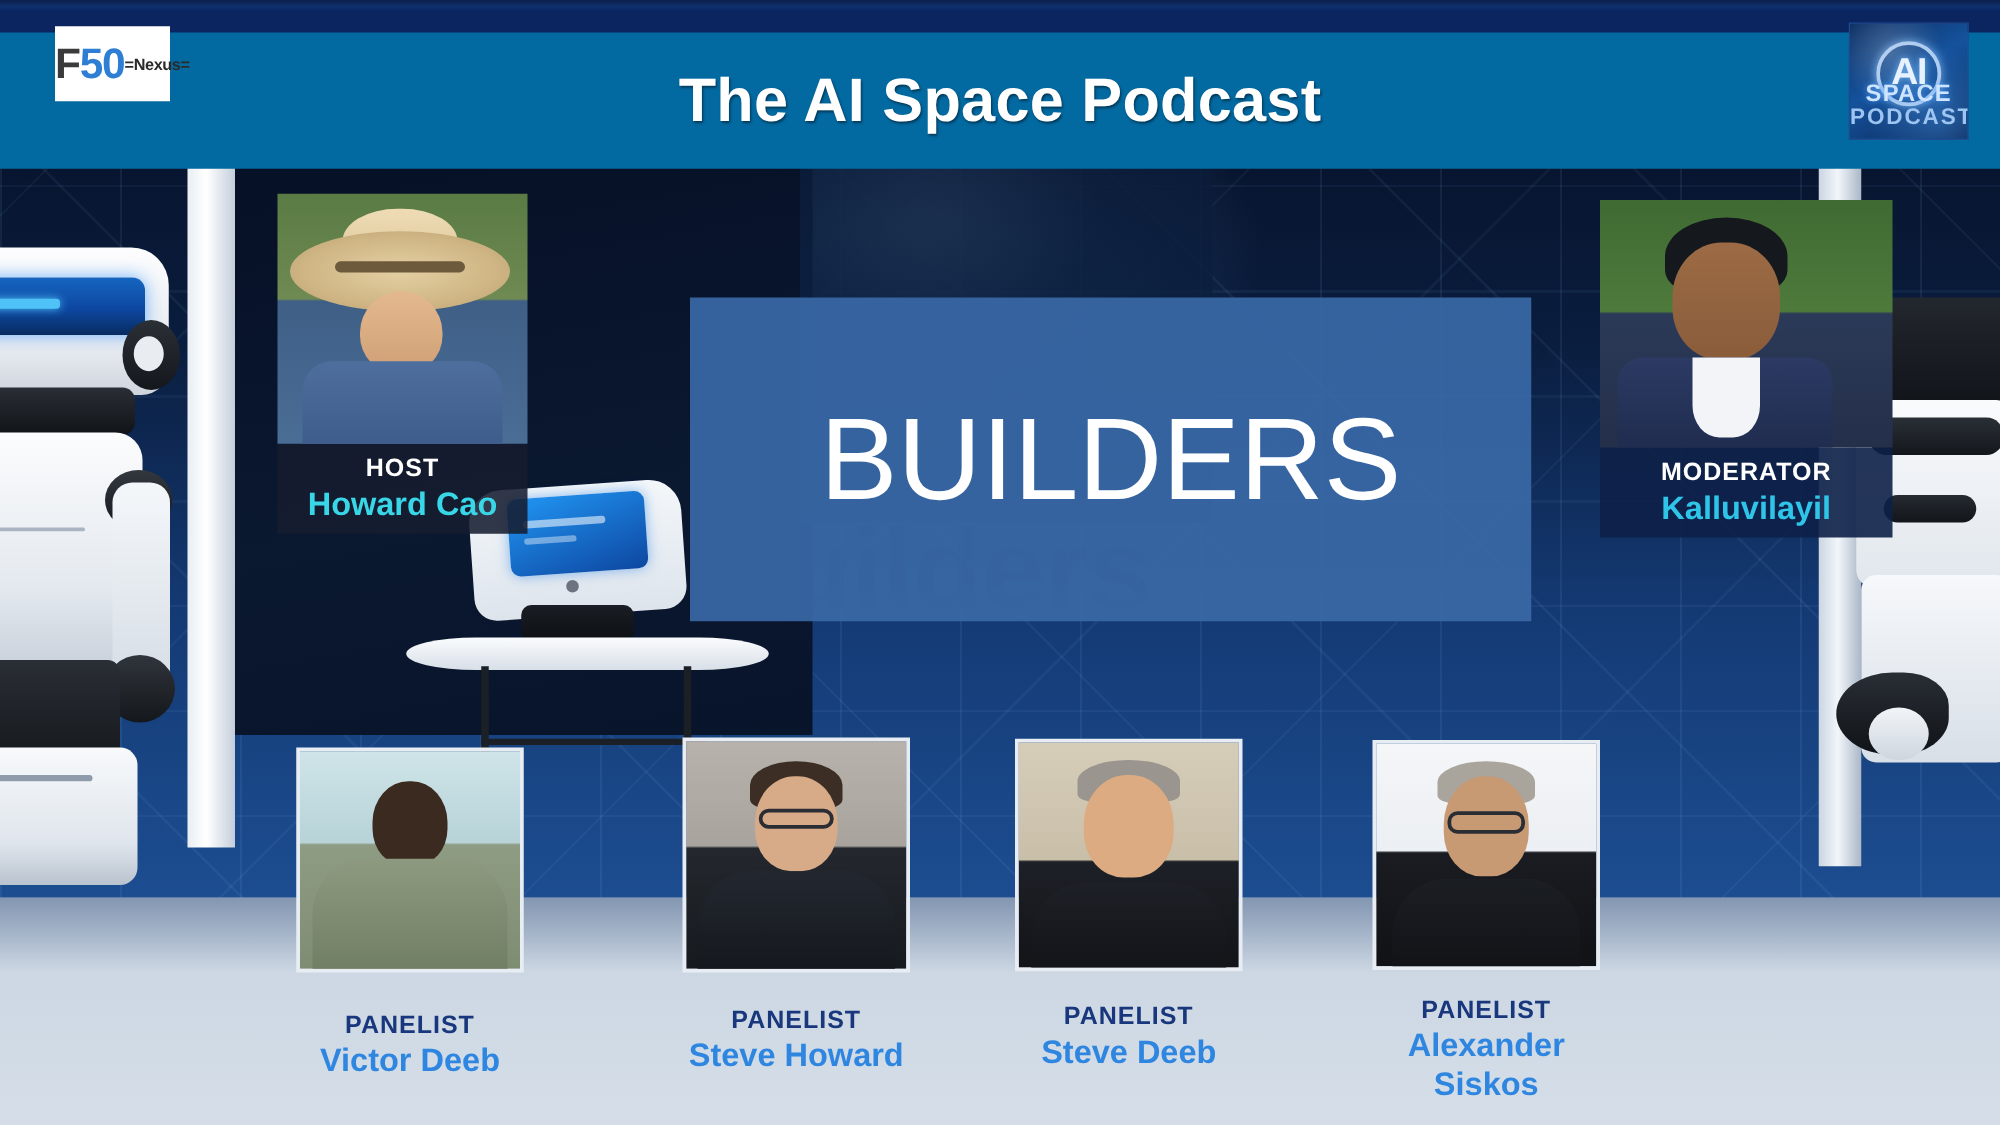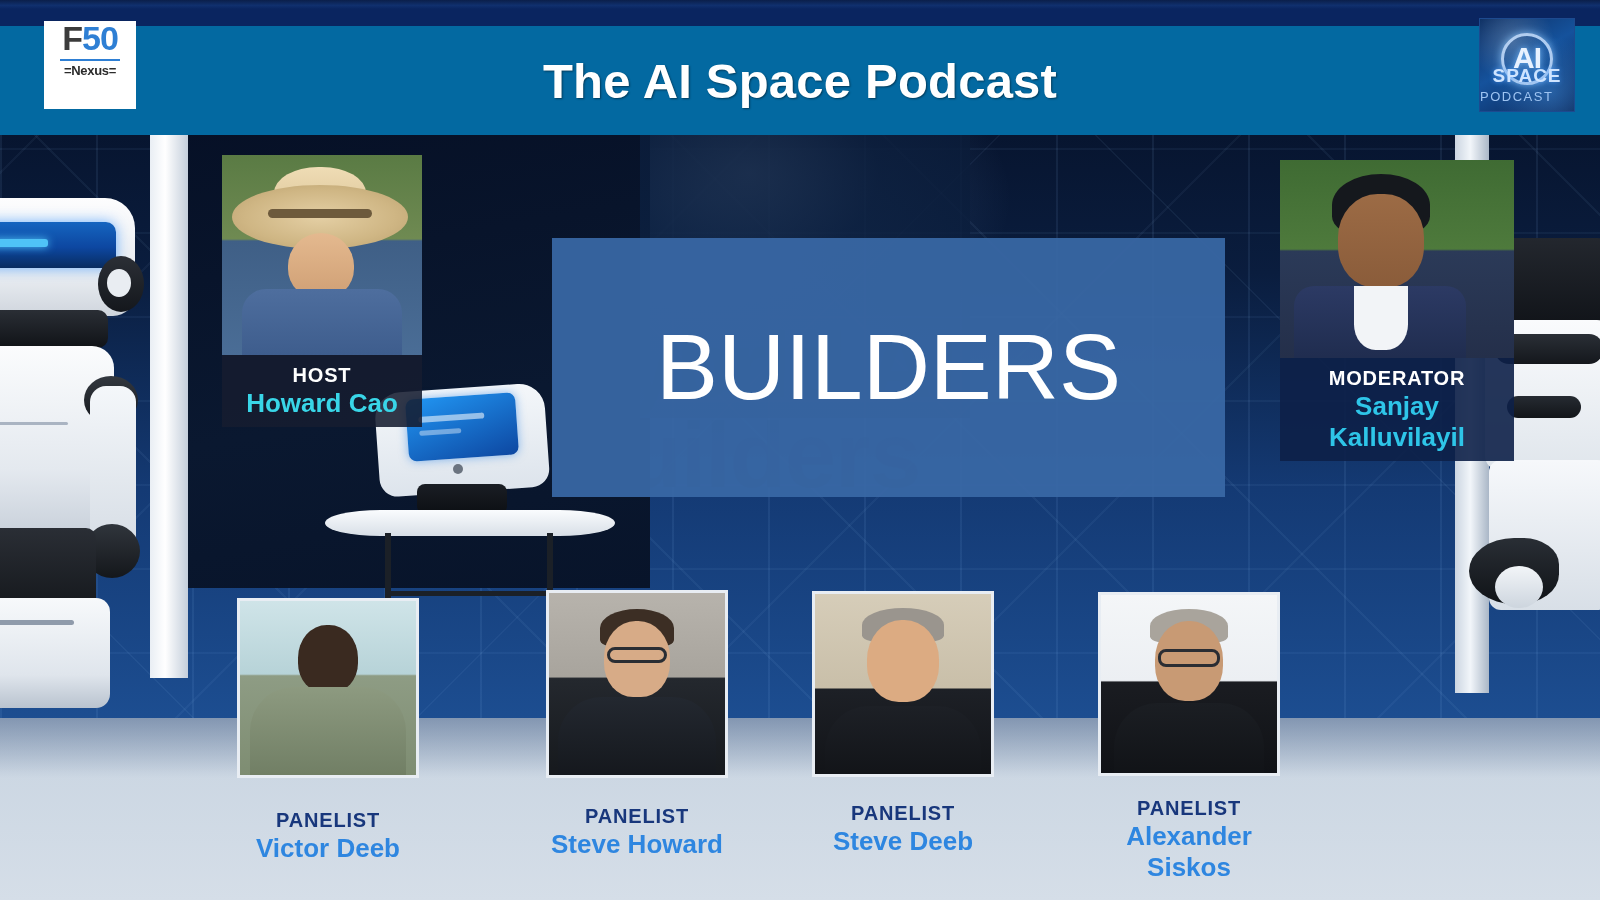--- a/index.html
+++ b/index.html
@@ -27,23 +27,23 @@
     display:flex; align-items:center; justify-content:center;
   }
   .header-title {
     color:#ffffff; font-size:49px; font-weight:bold;
     letter-spacing:0.2px; text-shadow:1px 1px 2px rgba(0,0,0,.45);
     white-space:nowrap;
   }
 
   
   .logo-f50 {
-    position:absolute; left:44px; top:21px; width:92px; height:88px;
+    position:absolute; left:44px; top:21px; width:92px; height:60px;
     background:#ffffff;
-    display:flex; flex-direction:column; align-items:center; justify-content:flex-start;
+    display:flex; flex-direction:row; align-items:center; justify-content:flex-start;
     z-index:36;
   }
   .logo-f50 .row1 { font-size:34px; font-weight:bold; line-height:1; letter-spacing:-1px; }
   .logo-f50 .row1 .f { color:#3b3b3b; }
   .logo-f50 .row1 .n50 { color:#2e7fd4; }
   .logo-f50 .rule { width:60px; height:2px; background:#2e7fd4; margin:4px 0 2px; }
   .logo-f50 .row2 { font-size:13px; font-weight:bold; color:#2b2b2b; letter-spacing:-0.3px; }
 
   
   .logo-ai {
@@ -66,21 +66,21 @@
   .logo-ai .ai-letters {
     position:absolute; top:22px; left:50%; transform:translateX(-50%);
     font-size:30px; font-weight:bold; color:#e8f2ff; letter-spacing:-1px;
     text-shadow:0 0 6px rgba(120,190,255,.9);
     z-index:2;
   }
   .logo-ai .sp { position:absolute; bottom:24px; width:100%; text-align:center;
     font-size:19px; font-weight:bold; color:#cfe4ff; letter-spacing:1px;
     text-shadow:0 0 5px rgba(80,160,255,.9); }
   .logo-ai .pc { position:absolute; bottom:7px; width:100%; text-align:left;
-    font-size:13px; font-weight:normal; color:#9ec4f2; letter-spacing:1.5px; }
+    font-size:18px; font-weight:bold; color:#9ec4f2; letter-spacing:1.5px; }
 
   
   .scene { position:absolute; left:0; top:118px; width:1600px; height:782px; overflow:hidden; }
 
   .wall {
     position:absolute; left:0; top:0; width:1600px; height:620px;
     background:
       radial-gradient(ellipse 430px 240px at 710px 80px, rgba(150,195,255,.30) 0%, rgba(30,70,140,0) 70%),
       linear-gradient(180deg,#07142e 0%,#0a1d3e 25%,#143a74 60%,#1d4f93 100%);
   }
@@ -481,21 +481,20 @@
 
   <div class="card card-mod">
     <div class="photo">
       <div class="mod-hair"></div>
       <div class="mod-face"></div>
       <div class="mod-suit"></div>
       <div class="mod-shirt"></div>
     </div>
     <div class="plate">
       <div class="role">MODERATOR</div>
-      <div class="pname">Sanjay</div>
       <div class="pname">Kalluvilayil</div>
     </div>
   </div>
 
   <div class="card card-pan card-p1">
     <div class="photo">
       <div class="p-head" style="top:24px;width:60px;height:68px;background:#3a2a20;"></div>
       <div class="p-body" style="top:86px;width:156px;height:94px;background:linear-gradient(180deg,#8d9a80 0%,#6f7d63 100%);"></div>
     </div>
     <div class="plate">

